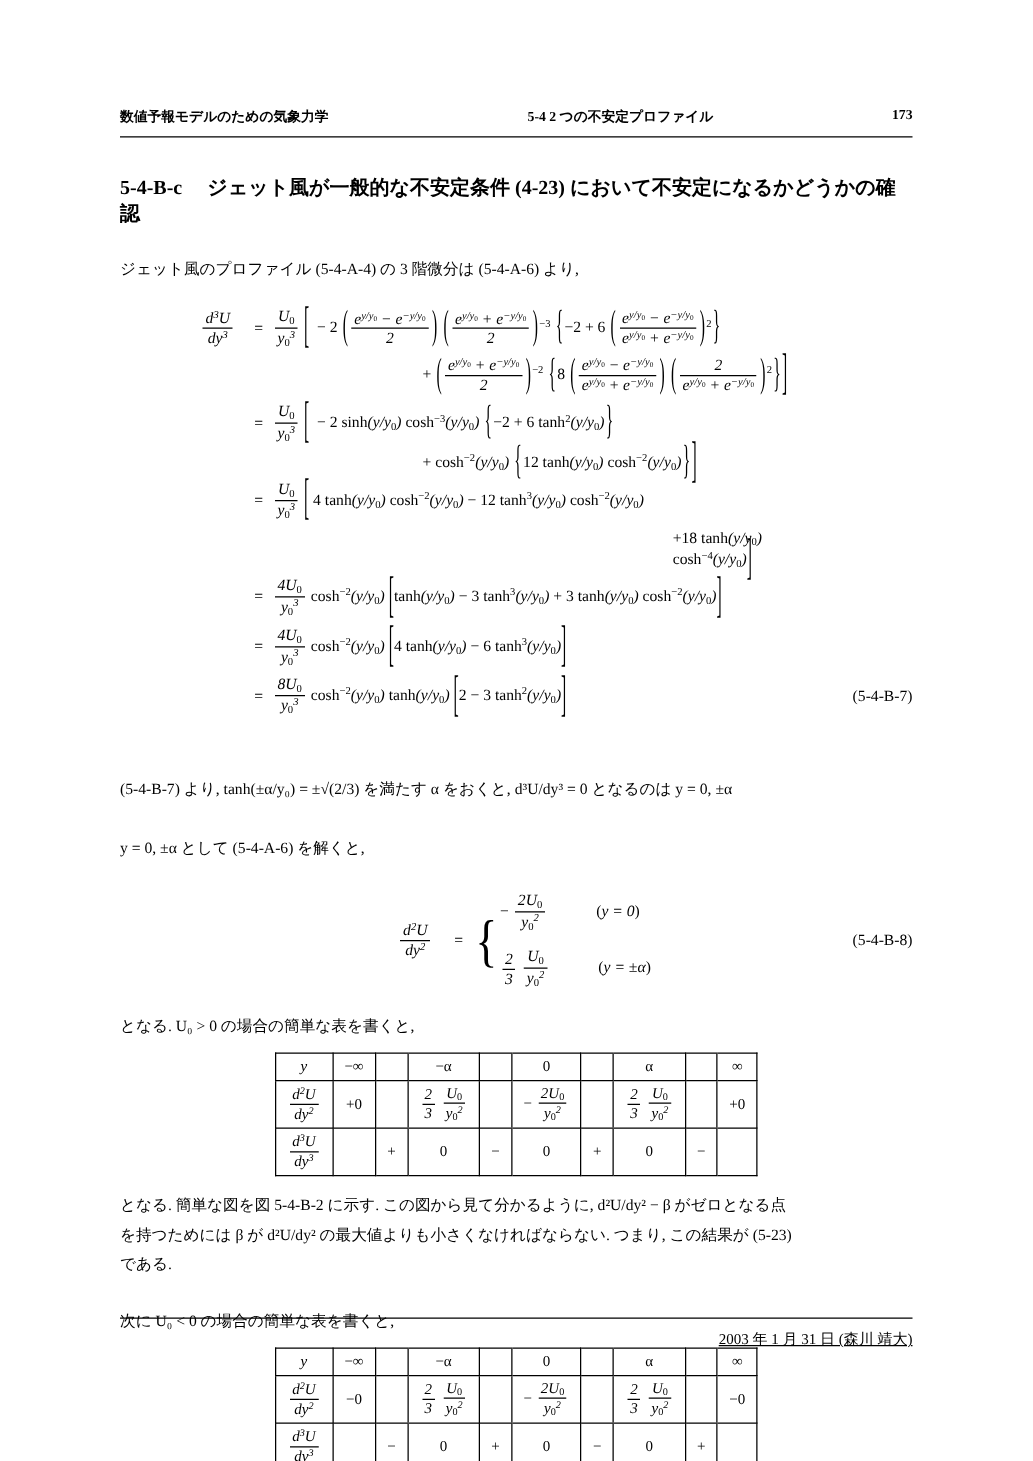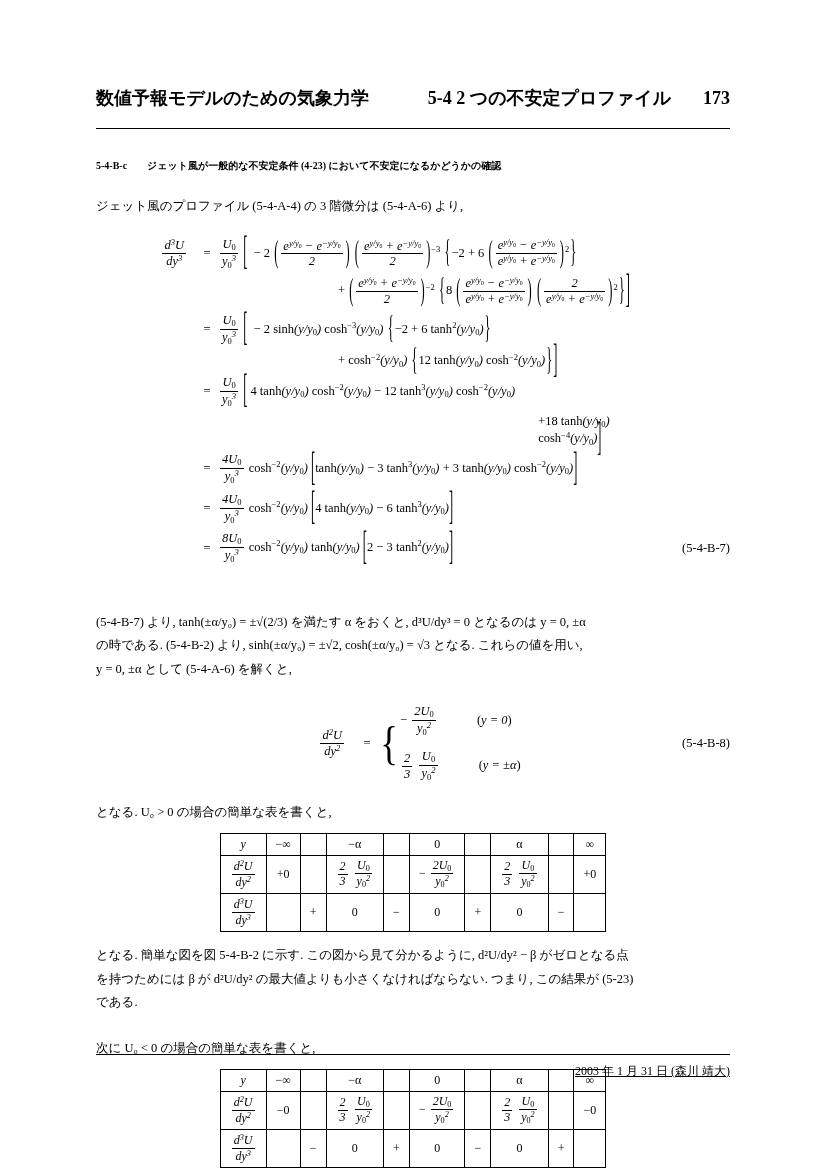--- a/index.html
+++ b/index.html
@@ -12,33 +12,33 @@
     overflow:hidden;
   }
   .page{
     position:absolute;
     left:96px; top:86px;
     width:634px;
   }
   
   .runhead{
     display:flex;
-    align-items:center;
-    font-size:18px;
+    align-items:flex-start;
+    font-size:11px;
     font-weight:bold;
-    padding-bottom:18px;
+    padding-bottom:8px;
     border-bottom:1px solid #000;
   }
   .runhead .left{flex:0 0 auto;}
   .runhead .mid{flex:1 1 auto;text-align:center;padding-left:40px;}
   .runhead .pg{flex:0 0 auto;width:40px;text-align:right;}
   
   .sec-title{
     margin-top:30px;
-    font-size:10px;
+    font-size:16px;
     font-weight:bold;
   }
   .sec-title .sp{display:inline-block;width:20px;}
   p.jp{
     font-size:12.5px;
     line-height:1.9;
     margin:22px 0 0 0;
     text-align:justify;
   }
   p.jp.tight{margin-top:12px;}
@@ -243,21 +243,21 @@
         <span class="up">cosh</span><sup class="up">−2</sup>(<i>y</i>/<i>y</i><sub>0</sub>) <span class="up">tanh</span>(<i>y</i>/<i>y</i><sub>0</sub>)
         <span class="brk">[</span><span class="up">2 − 3 tanh</span><sup class="up">2</sup>(<i>y</i>/<i>y</i><sub>0</sub>)<span class="brk">]</span>
       </span>
       <span class="tag">(5-4-B-7)</span>
     </div>
   </div>
 
   <p class="jp">
     <br>
     <span>(5-4-B-7) より, tanh(±α/y₀) = ±√(2/3) を満たす α をおくと, d³U/dy³ = 0 となるのは y = 0, ±α</span><br>
-    <span>の時である. (5-4-B-2) より, sinh(±α/y₀) = ±√2, cosh(±α/y₀) = √3 となる. これらの値を用い,</span><br>
+    <br>
     <span>y = 0, ±α として (5-4-A-6) を解くと,</span>
   </p>
 
   <div class="eqblock" style="margin-top:16px;">
     <div class="eqrow" style="align-items:center;">
       <span class="lhs math" style="width:250px;text-align:right;padding-right:10px;">
         <span class="frac"><span class="num">d<sup>2</sup><i>U</i></span><span class="den">dy<sup>2</sup></span></span>
       </span>
       <span class="eq">=</span>
       <span class="rhs">

